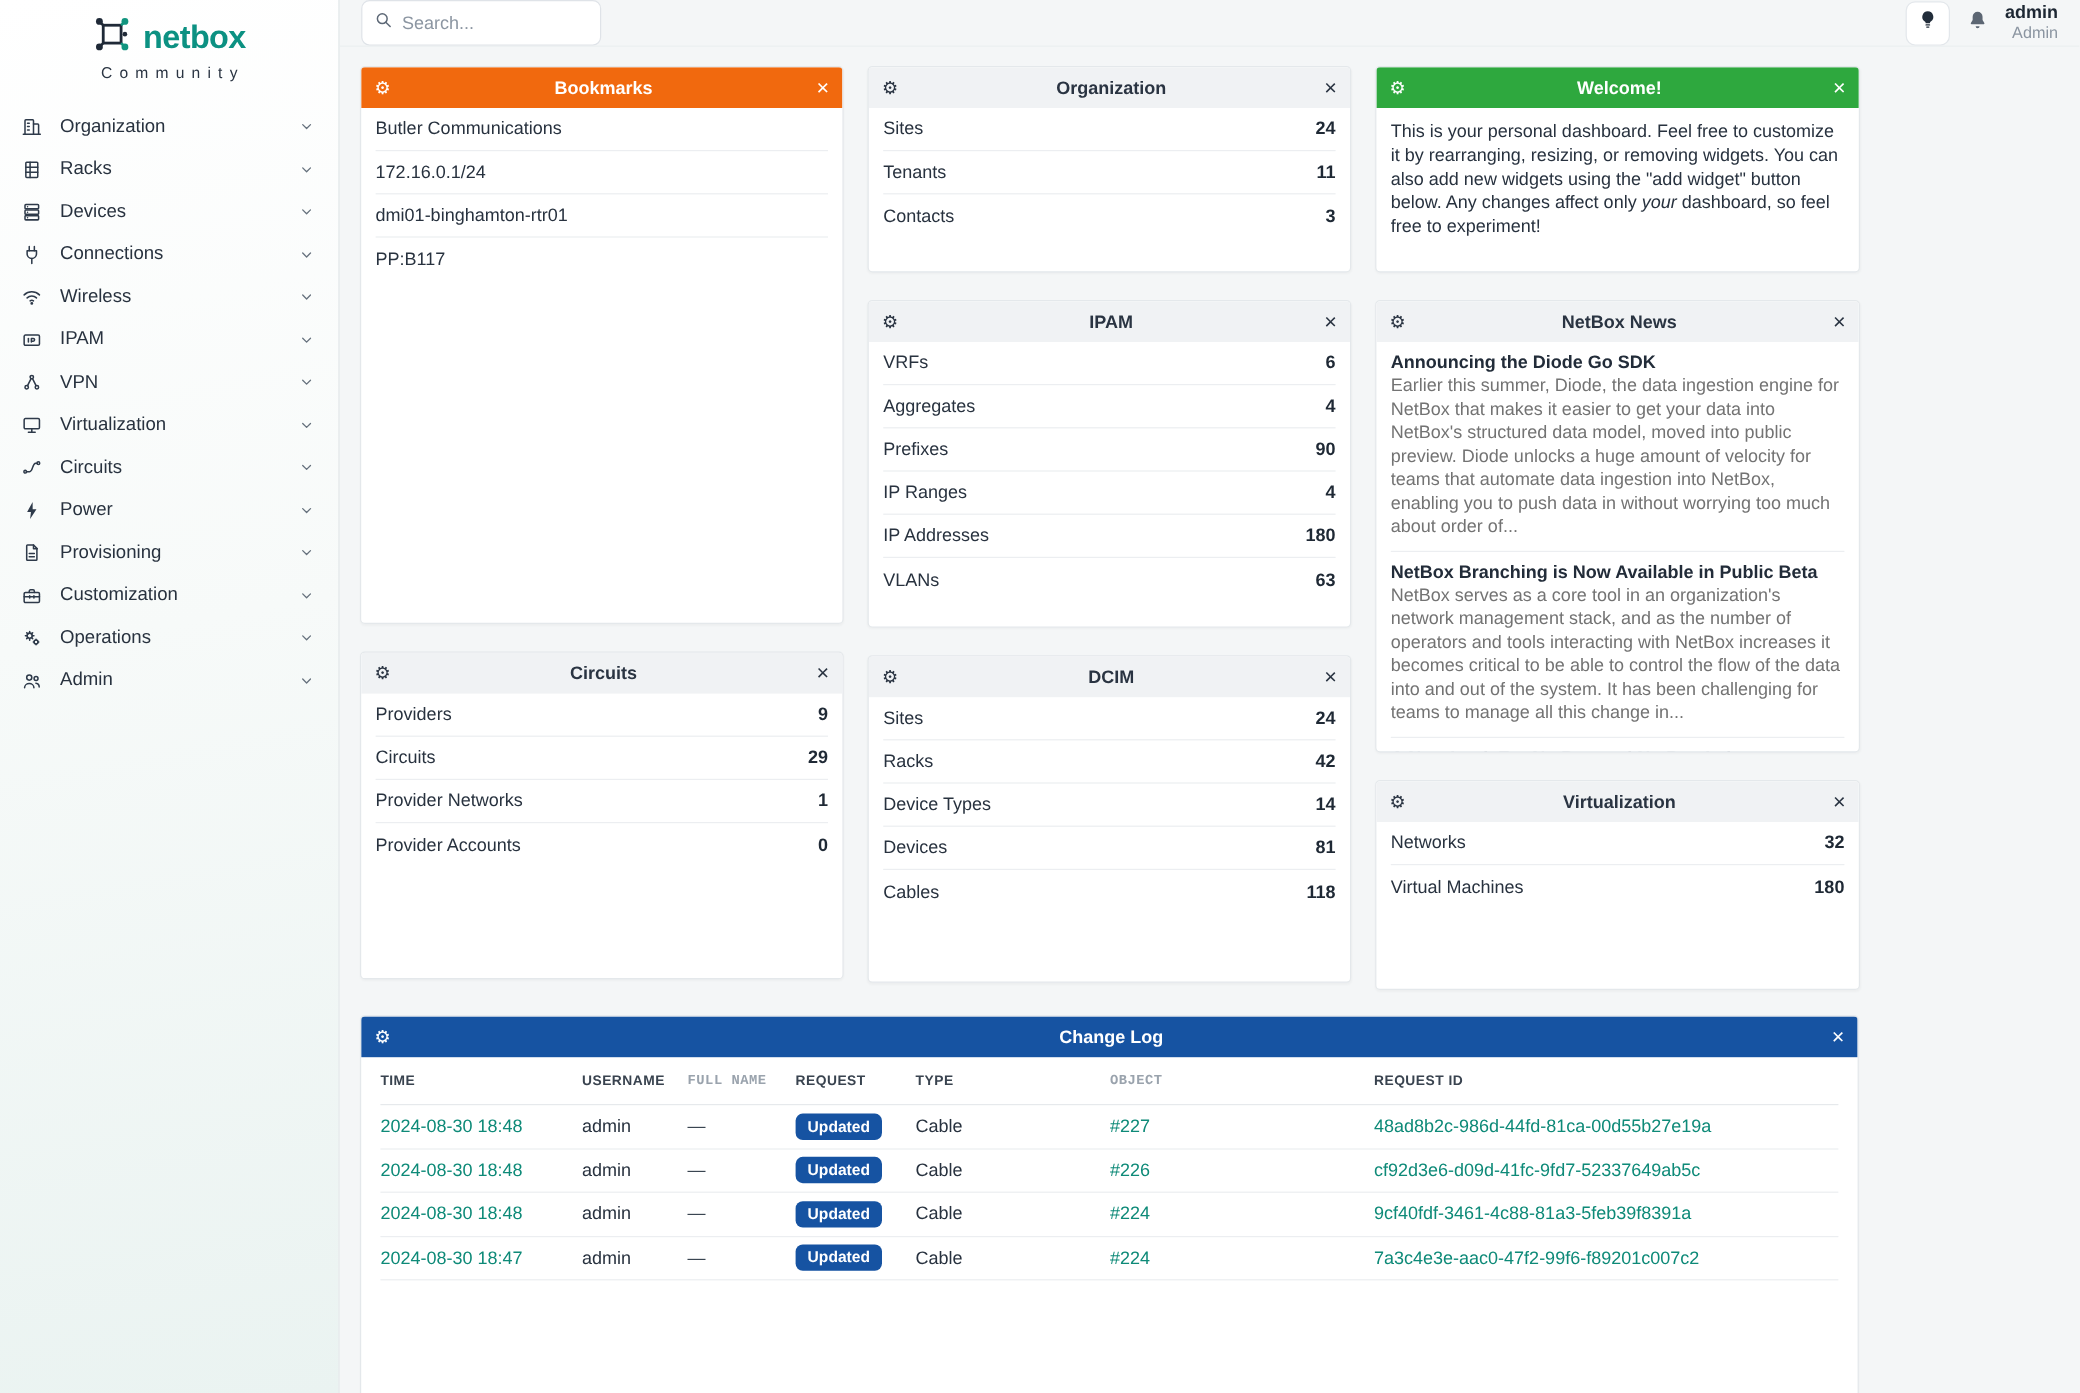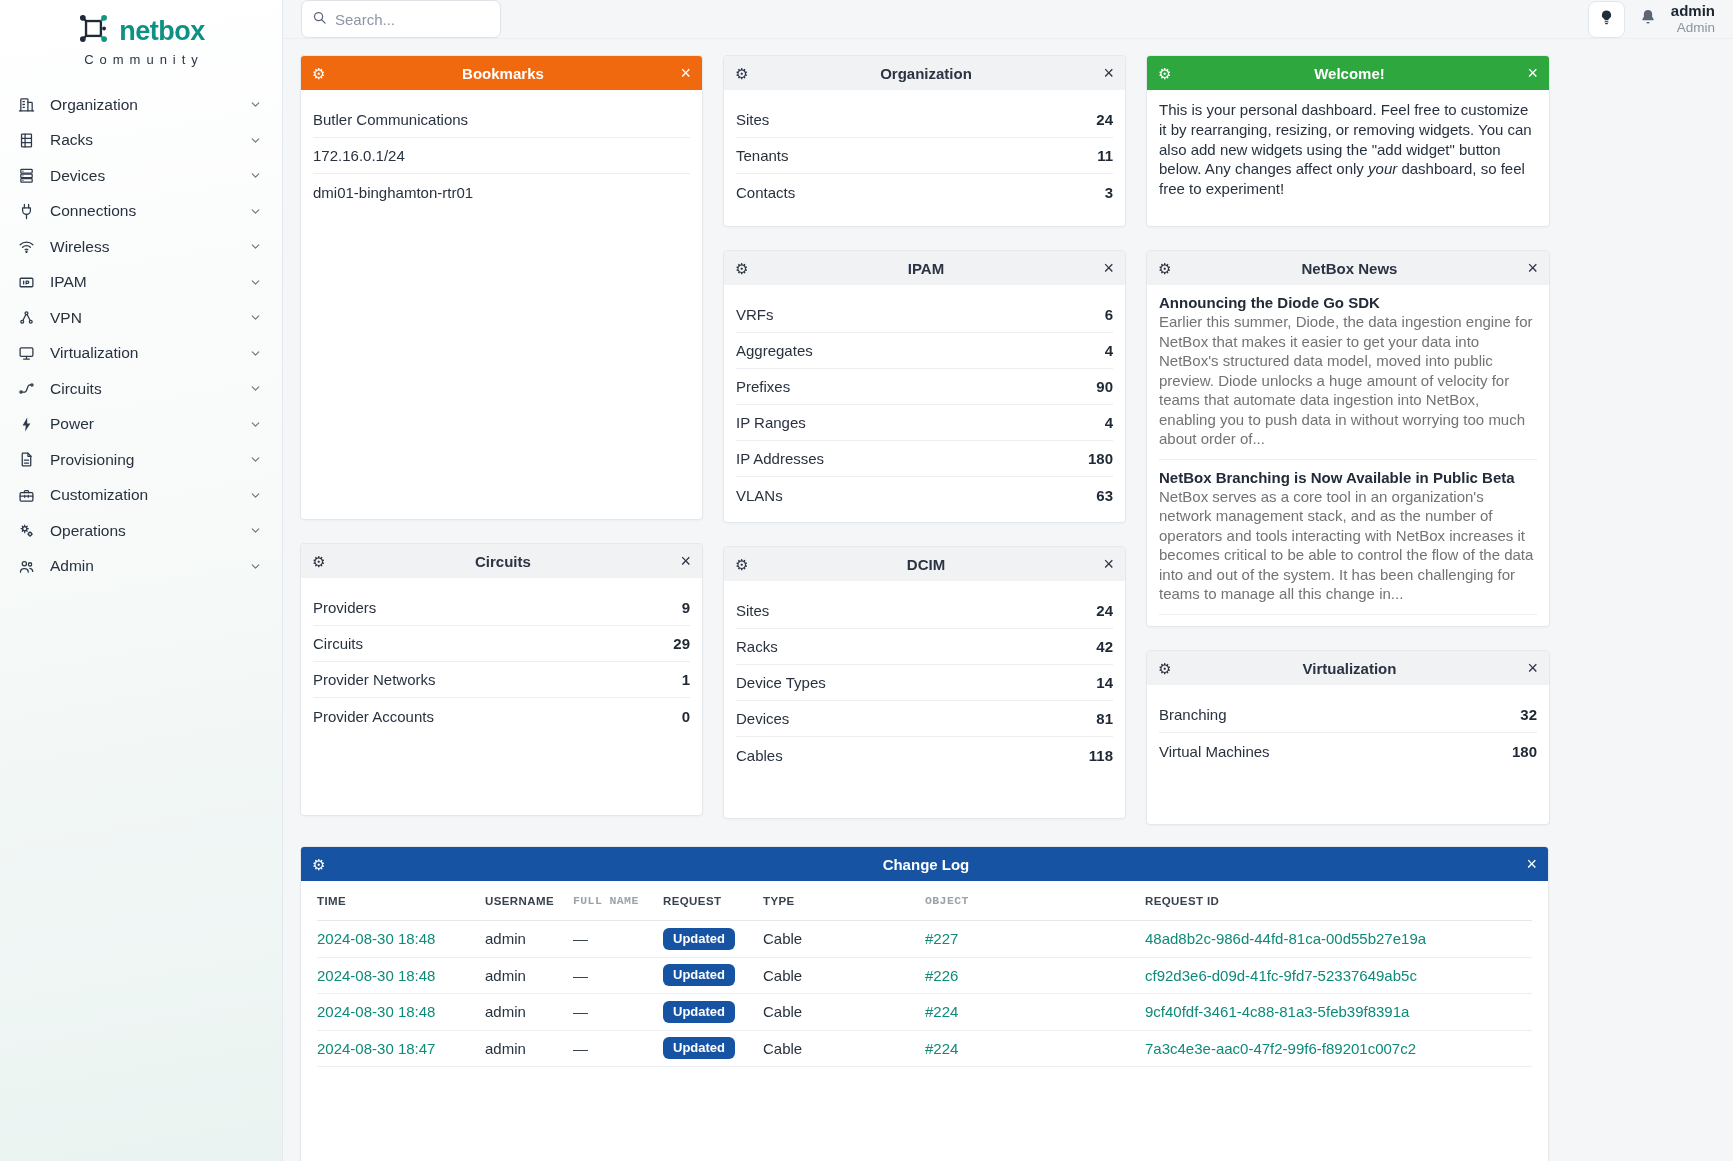--- a/index.html
+++ b/index.html
@@ -73,21 +73,21 @@
     color:#2a3442;
   }
   .w-header .gear { font-size:15px; cursor:pointer; line-height:1; }
   .w-header .w-title { flex:1; text-align:center; font-size:15px; font-weight:bold; }
   .w-header .close { font-size:18px; cursor:pointer; line-height:1; }
   .w-header.orange { background:#f1690e; color:#fff; }
   .w-header.green  { background:#2ea83e; color:#fff; }
   .w-header.blue   { background:#1653a2; color:#fff; }
   .w-body { flex:1; overflow:hidden; }
   
-  .rows { padding:12px 12px; }
+  .rows { padding:0 12px; }
   .stat-row {
     height:36px; display:flex; align-items:center;
     border-bottom:1px solid #eceef1; font-size:15px;
   }
   .rows .stat-row:last-child { border-bottom:none; }
   .stat-label { color:#28323f; text-decoration:none; cursor:pointer; }
   .stat-value { margin-left:auto; font-weight:bold; color:#1f2935; }
   
   .welcome-text { padding:10px 12px; font-size:15px; line-height:1.32; color:#28323f; }
   
@@ -418,20 +418,23 @@
           <div class="w-body rows">
             <div class="stat-row">
                 <a class="stat-label">Butler Communications</a>
               </div>
             <div class="stat-row">
                 <a class="stat-label">172.16.0.1/24</a>
               </div>
             <div class="stat-row">
                 <a class="stat-label">dmi01-binghamton-rtr01</a>
               </div>
+            <div class="stat-row">
+                <a class="stat-label">PP:B117</a>
+              </div>
           </div>
         </div>
 
         <div class="widget" style="height:273px">
           <div class="w-header">
             <span class="gear">⚙</span>
             <span class="w-title">Circuits</span>
             <span class="close">×</span>
           </div>
           <div class="w-body rows">
@@ -577,21 +580,21 @@
         </div>
 
         <div class="widget" style="height:175px">
           <div class="w-header">
             <span class="gear">⚙</span>
             <span class="w-title">Virtualization</span>
             <span class="close">×</span>
           </div>
           <div class="w-body rows">
             <div class="stat-row">
-                <a class="stat-label">Branching</a>
+                <a class="stat-label">Networks</a>
                 <span class="stat-value">32</span>
               </div>
             <div class="stat-row">
                 <a class="stat-label">Virtual Machines</a>
                 <span class="stat-value">180</span>
               </div>
           </div>
         </div>
       </div>
     </div>

